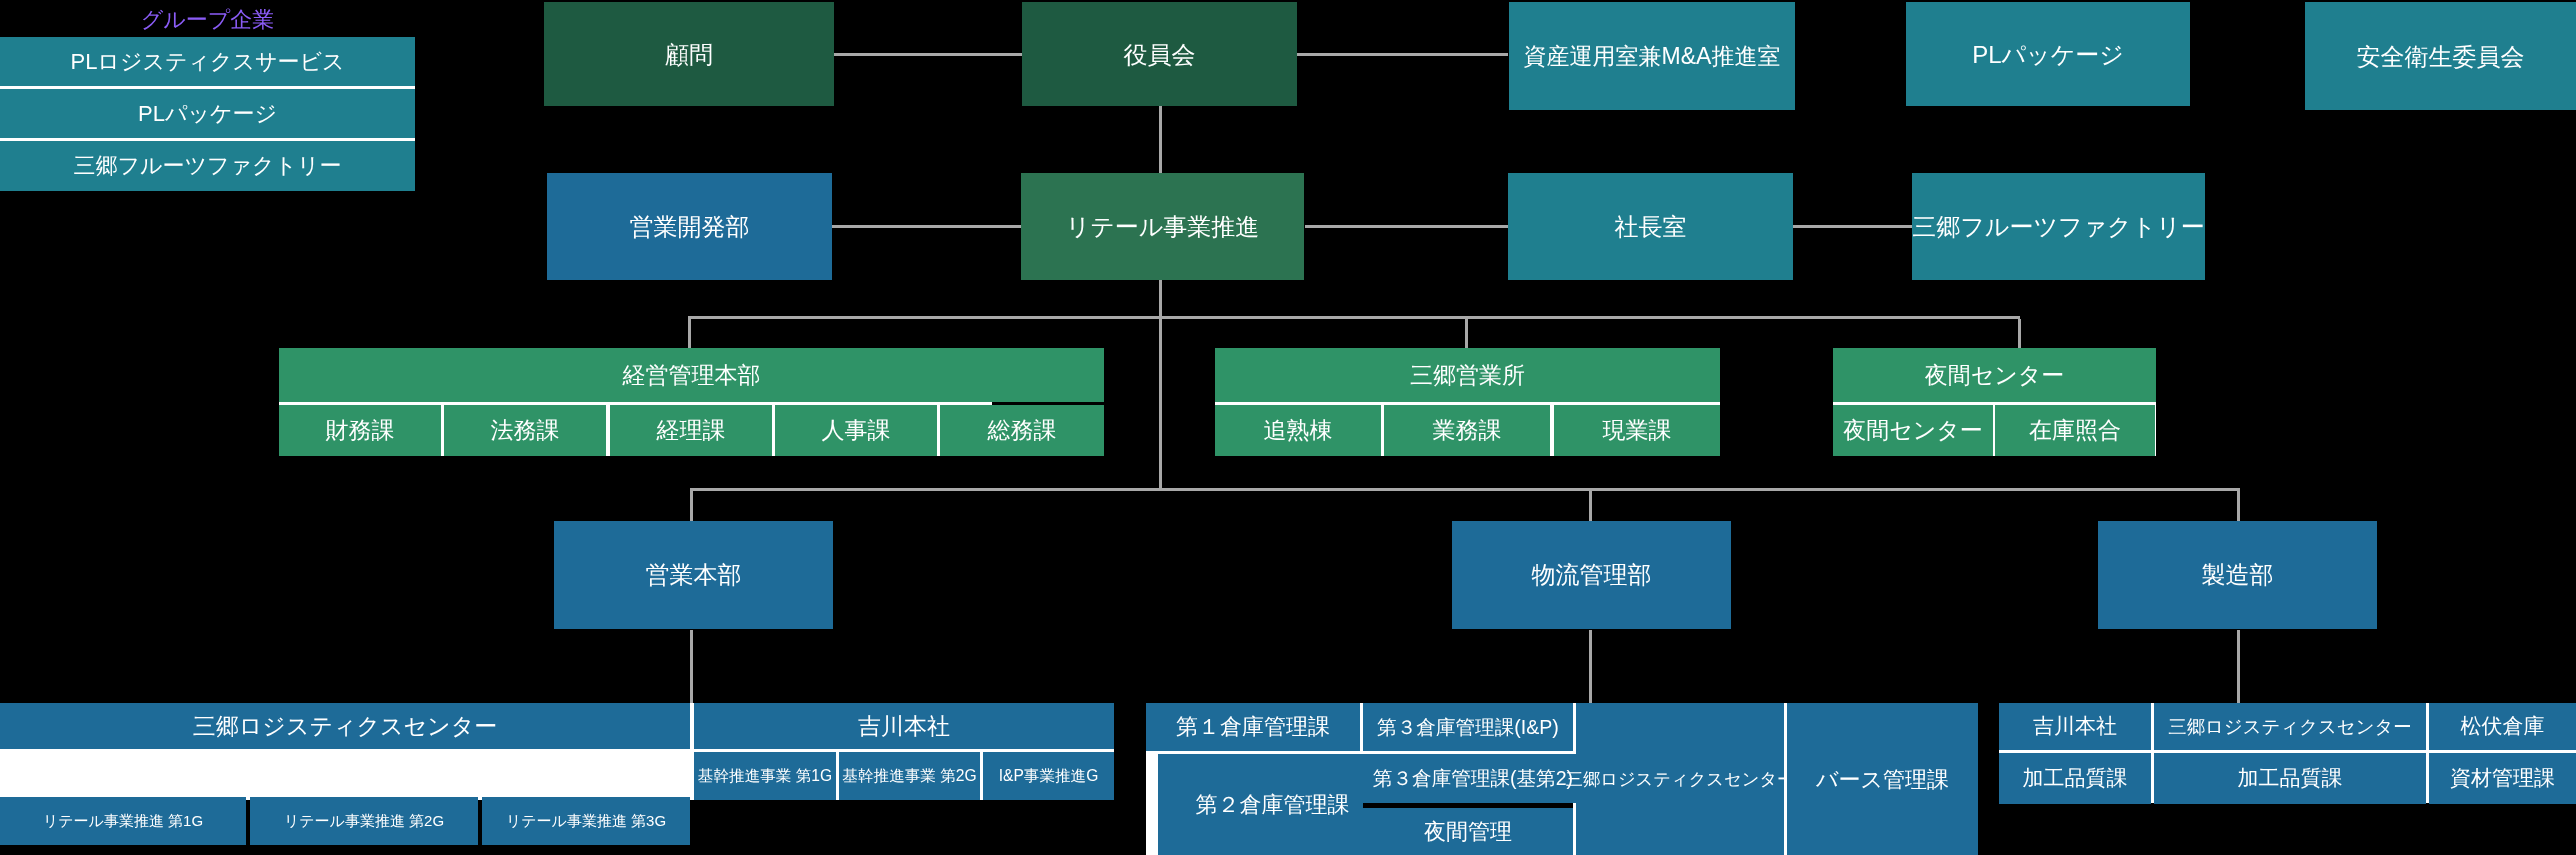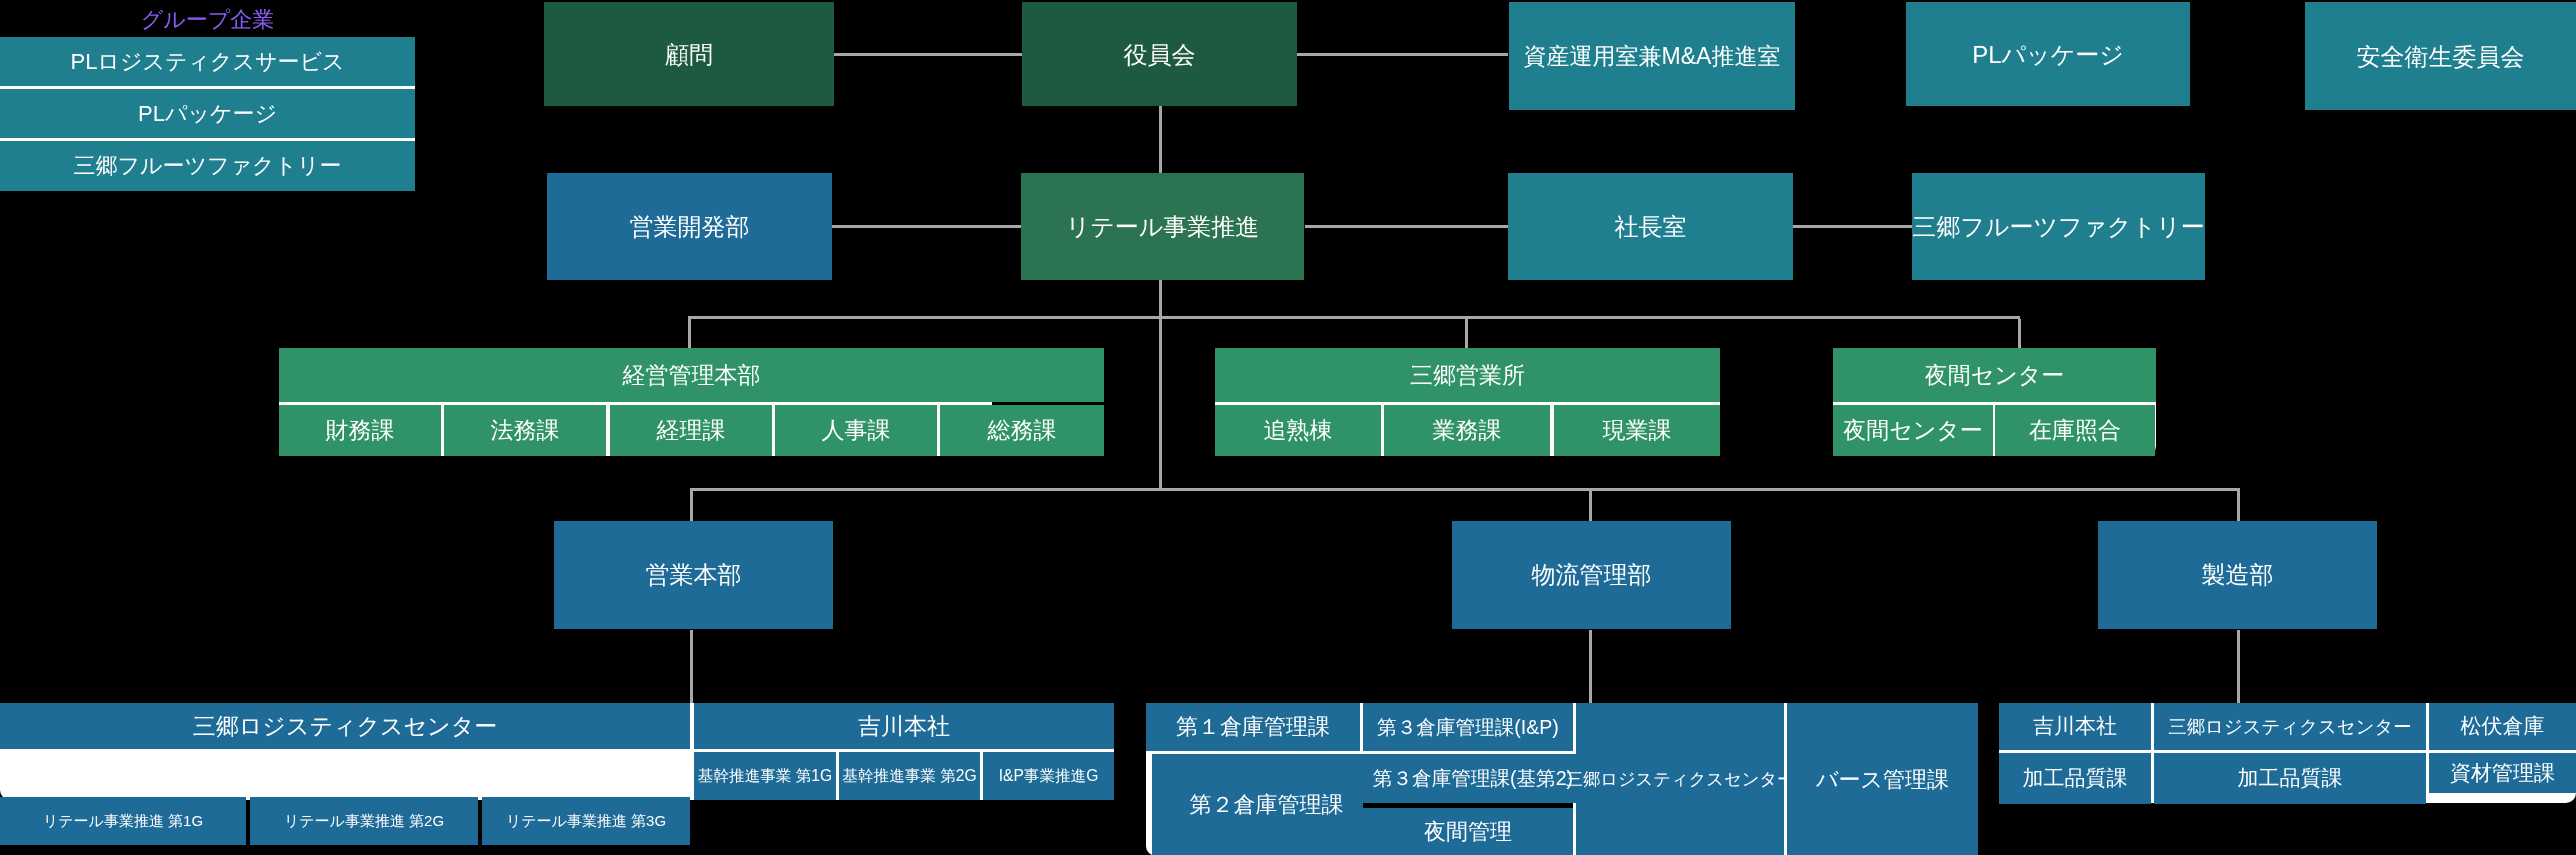--- a/index.html
+++ b/index.html
@@ -1,20 +1,20 @@
 <!DOCTYPE html>
 <html style="font-size:9.2px"><head>
 <meta charset="utf-8">
 <style>
   html,body{margin:0;padding:0;background:#000;}
   .stage{position:relative;width:2576px;height:856px;background:#000;overflow:hidden;
          font-family:"Liberation Sans","DejaVu Sans",sans-serif;}
   .box,.cell{position:absolute;display:flex;align-items:center;justify-content:center;
          color:#ffffff;text-align:center;line-height:1.15;white-space:nowrap;}
-  .block{position:absolute;background:#ffffff;border-radius:10px;}
+  .block{position:absolute;background:#ffffff;}
   .darkgreen{background:#1e5a41;}
   .midgreen{background:#2c7351;}
   .green{background:#2f9367;}
   .teal{background:#1f7f8f;}
   .blue{background:#1e6b98;}
   .darkdiv{position:absolute;background:#000000;}
   .ln{position:absolute;background:#a8a8a8;}
   .gc-label{position:absolute;left:0;top:4.6px;width:415px;text-align:center;
             color:#8b5cf6;font-size:22px;font-weight:400;}
   .f42{font-size:24px;} .f40{font-size:23px;} .f38{font-size:22px;}
@@ -95,32 +95,32 @@
     <div class="cell blue f33" style="left:0;top:49px;width:246px;height:48px">リテール事業推進 第1G</div>
     <div class="cell blue f33" style="left:250px;top:49px;width:228px;height:48px">リテール事業推進 第2G</div>
     <div class="cell blue f33" style="left:482px;top:49px;width:208px;height:48px">リテール事業推進 第3G</div>
     <div class="cell blue f27" style="left:694px;top:49px;width:142px;height:48px">基幹推進事業 第1G</div>
     <div class="cell blue f27" style="left:839px;top:49px;width:141px;height:48px">基幹推進事業 第2G</div>
     <div class="cell blue f27" style="left:983px;top:49px;width:131px;height:48px">I&amp;P事業推進G</div>
   </div>
 
   <div class="block" style="left:1146px;top:703px;width:832px;height:153px">
     <div class="cell blue f38" style="left:0;top:0;width:214px;height:48px">第１倉庫管理課</div>
-    <div class="cell blue f38" style="left:6px;top:51px;width:229px;height:101px">第２倉庫管理課</div>
+    <div class="cell blue f38" style="left:12px;top:51px;width:229px;height:101px">第２倉庫管理課</div>
     <div class="cell blue f34" style="left:217px;top:0;width:210px;height:48px">第３倉庫管理課(I&amp;P)</div>
     <div class="cell blue f34" style="left:201px;top:51px;width:252px;height:49px">第３倉庫管理課(基第2)</div>
     <div class="darkdiv" style="left:217px;top:100px;width:210px;height:5.2px"></div>
     <div class="cell blue f38" style="left:217px;top:105px;width:210px;height:47px">夜間管理</div>
     <div class="cell blue f30" style="left:430px;top:0;width:208px;height:153px">三郷ロジスティクスセンター</div>
     <div class="cell blue f38" style="left:641px;top:0;width:191px;height:153px">バース管理課</div>
   </div>
 
   <div class="block" style="left:1999px;top:703px;width:577px;height:100px">
     <div class="cell blue f36" style="left:0;top:0;width:152px;height:47px">吉川本社</div>
     <div class="cell blue f32" style="left:155px;top:0;width:272px;height:47px">三郷ロジスティクスセンター</div>
     <div class="cell blue f36" style="left:430px;top:0;width:147px;height:47px">松伏倉庫</div>
     <div class="cell blue f36" style="left:0;top:50px;width:152px;height:51px">加工品質課</div>
     <div class="cell blue f36" style="left:155px;top:50px;width:272px;height:51px">加工品質課</div>
-    <div class="cell blue f36" style="left:430px;top:50px;width:147px;height:40px">資材管理課</div>
+    <div class="cell blue f36" style="left:430px;top:50px;width:147px;height:51px">資材管理課</div>
   </div>
 
 </div>
 
 
 </body></html>

